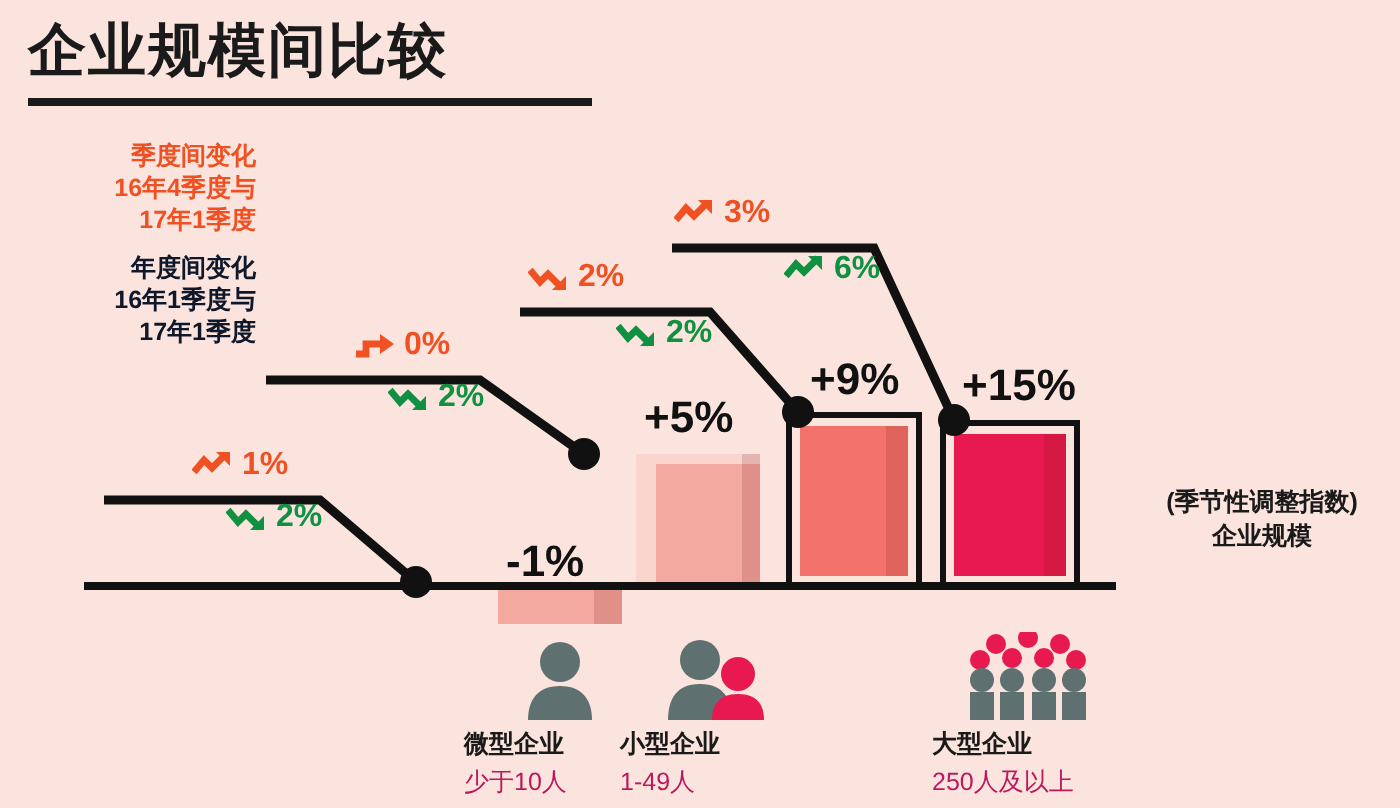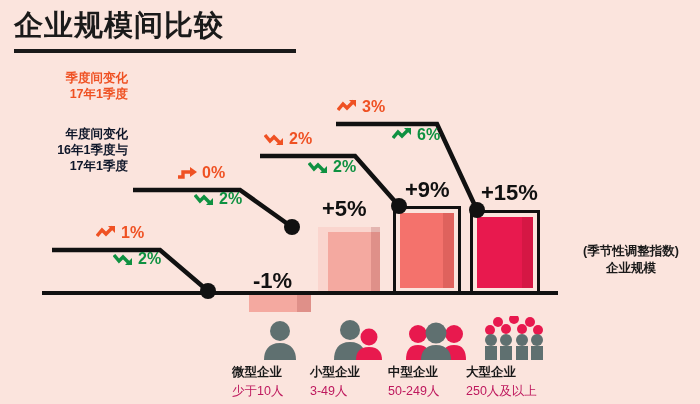--- a/index.html
+++ b/index.html
@@ -161,20 +161,21 @@
 </head>
 <body>
 
 <div id="chart-root">
 
   <div class="abs" id="page-title">企业规模间比较</div>
   <div class="abs" id="title-underline"></div>
 
   <div class="abs legend-block" id="legend-quarterly">
     <span class="legend-line">季度间变化</span>
+    <span class="legend-line">16年4季度与</span>
     <span class="legend-line">17年1季度</span>
   </div>
 
   <div class="abs legend-block" id="legend-annual">
     <span class="legend-line">年度间变化</span>
     <span class="legend-line">16年1季度与</span>
     <span class="legend-line">17年1季度</span>
   </div>
 
   <div class="abs bar" id="bar-micro" style="left:249px; top:295px; width:62px; height:17px;">
@@ -301,37 +302,23 @@
   <div class="category" style="left:310px; top:316px;">
     <div class="cat-icon">
       <svg width="56" height="40" viewBox="0 0 56 40">
         <circle cx="20" cy="10" r="10" fill="#5f7070"></circle>
         <path d="M20 22 C8 22 4 30 4 40 L36 40 C36 30 32 22 20 22 Z" fill="#5f7070"></path>
         <circle cx="39" cy="17" r="8.5" fill="#e8194e"></circle>
         <path d="M39 27 C29 27 26 33 26 40 L52 40 C52 33 49 27 39 27 Z" fill="#e8194e"></path>
       </svg>
     </div>
     <div class="cat-name">小型企业</div>
-    <div class="cat-range">3-49人</div>
-  </div>
-
-  <div class="category" style="left:388px; top:316px;">
-    <div class="cat-icon">
-      <svg width="62" height="40" viewBox="0 0 62 40">
-        <circle cx="13" cy="14" r="9" fill="#e8194e"></circle>
-        <path d="M13 25 C4 25 1 31 1 40 L25 40 C25 31 22 25 13 25 Z" fill="#e8194e"></path>
-        <circle cx="49" cy="14" r="9" fill="#e8194e"></circle>
-        <path d="M49 25 C40 25 37 31 37 40 L61 40 C61 31 58 25 49 25 Z" fill="#e8194e"></path>
-        <circle cx="31" cy="13" r="10.5" fill="#5f7070"></circle>
-        <path d="M31 25 C20 25 16 32 16 40 L46 40 C46 32 42 25 31 25 Z" fill="#5f7070"></path>
-      </svg>
-    </div>
-    <div class="cat-name">中型企业</div>
-    <div class="cat-range">50-249人</div>
-  </div>
+    <div class="cat-range">1-49人</div>
+  </div>
+
 
   <div class="category" style="left:466px; top:316px;">
     <div class="cat-icon">
       <svg width="62" height="44" viewBox="0 0 62 44">
         <circle cx="15" cy="6" r="5" fill="#e8194e"></circle>
         <circle cx="31" cy="3" r="5" fill="#e8194e"></circle>
         <circle cx="47" cy="6" r="5" fill="#e8194e"></circle>
         <circle cx="7" cy="14" r="5" fill="#e8194e"></circle>
         <circle cx="23" cy="13" r="5" fill="#e8194e"></circle>
         <circle cx="39" cy="13" r="5" fill="#e8194e"></circle>

